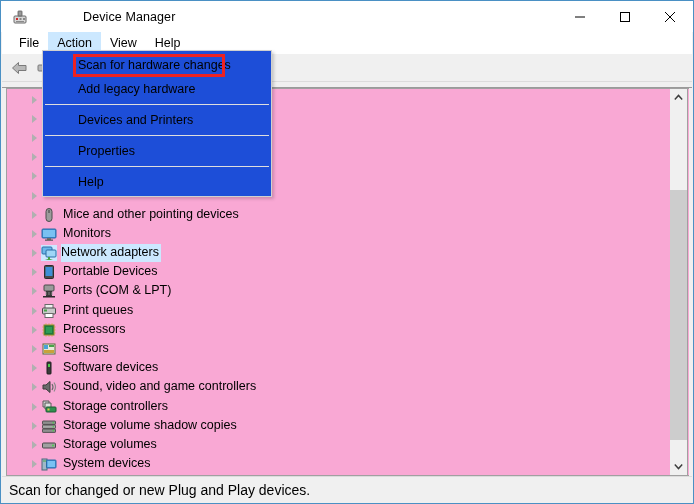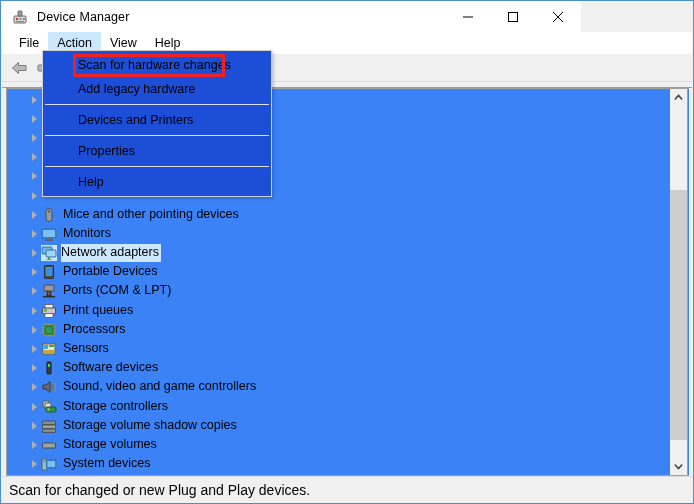--- a/index.html
+++ b/index.html
@@ -22,25 +22,26 @@
     box-sizing: border-box;
     border: 1px solid #4a90c4;
     background: #f0f0f0;
     overflow: hidden;
   }
 
   
   .titlebar {
     position: absolute;
     left: 0; top: 0;
-    width: 580px;
+    width: 692px;
     height: 31px;
     background: #ffffff;
     display: flex;
     align-items: center;
+    gap: 46px;
   }
   .title-icon {
     width: 16px; height: 16px;
     margin-left: 11px;
     margin-right: 9px;
     position: relative;
     flex: none;
   }
   .title-text {
     font-size: 12.5px;
@@ -118,21 +119,21 @@
     background: #f0f0f0;
     border-bottom: 1px solid #9a9a9a;
   }
 
   
   .tree-pane {
     position: absolute;
     left: 5px; top: 87px;
     width: 683px;
     height: 388px;
-    background: #3b82f6;
+    background: #f9a8d4;
     border: 1px solid #a0a0a0;
     border-right: none;
     box-sizing: border-box;
     overflow: hidden;
   }
   .tree-list {
     position: absolute;
     left: 0; top: 1px;
     width: 660px;
   }

